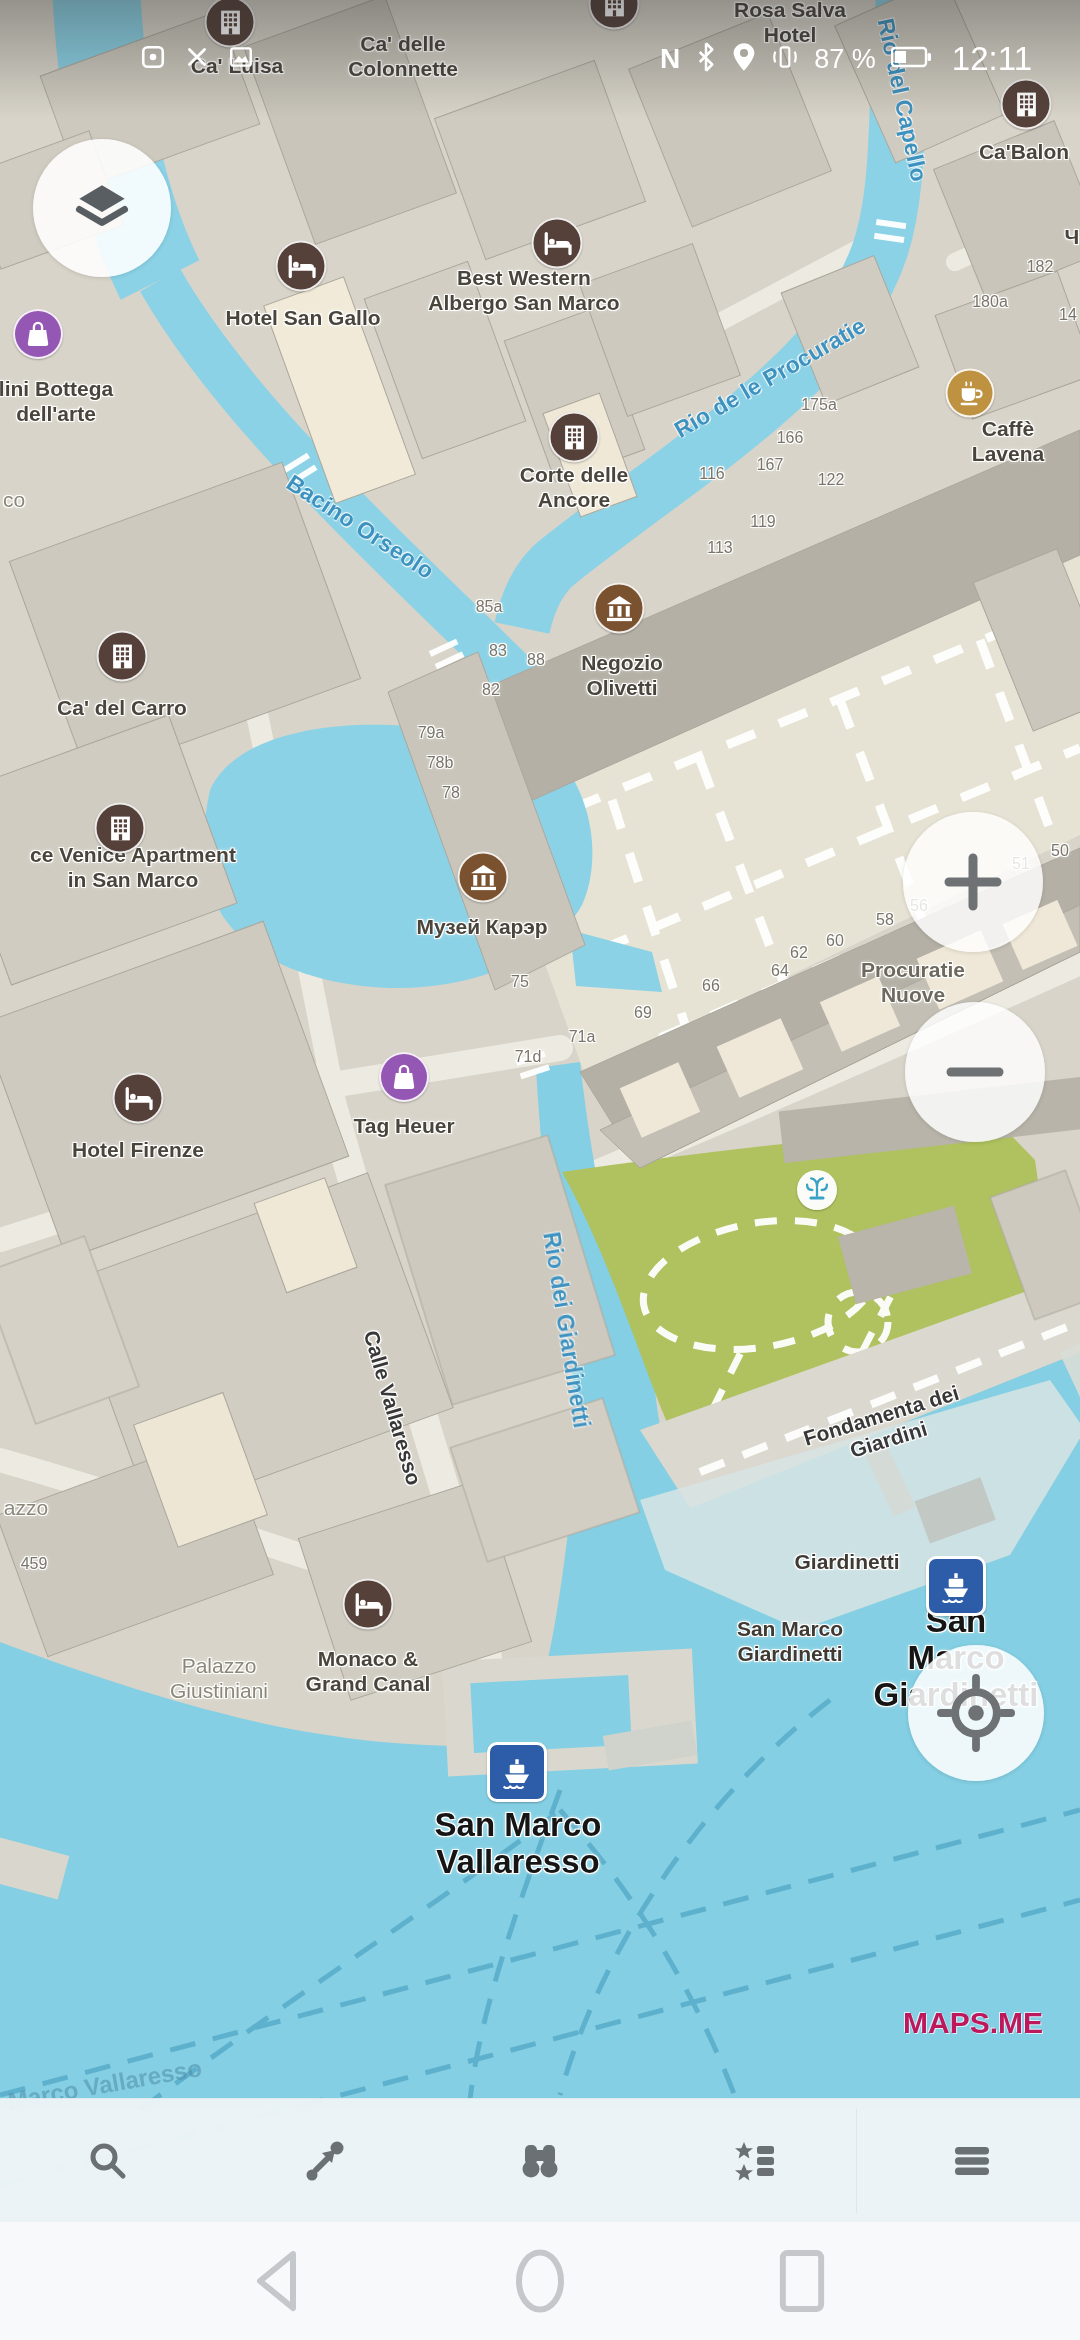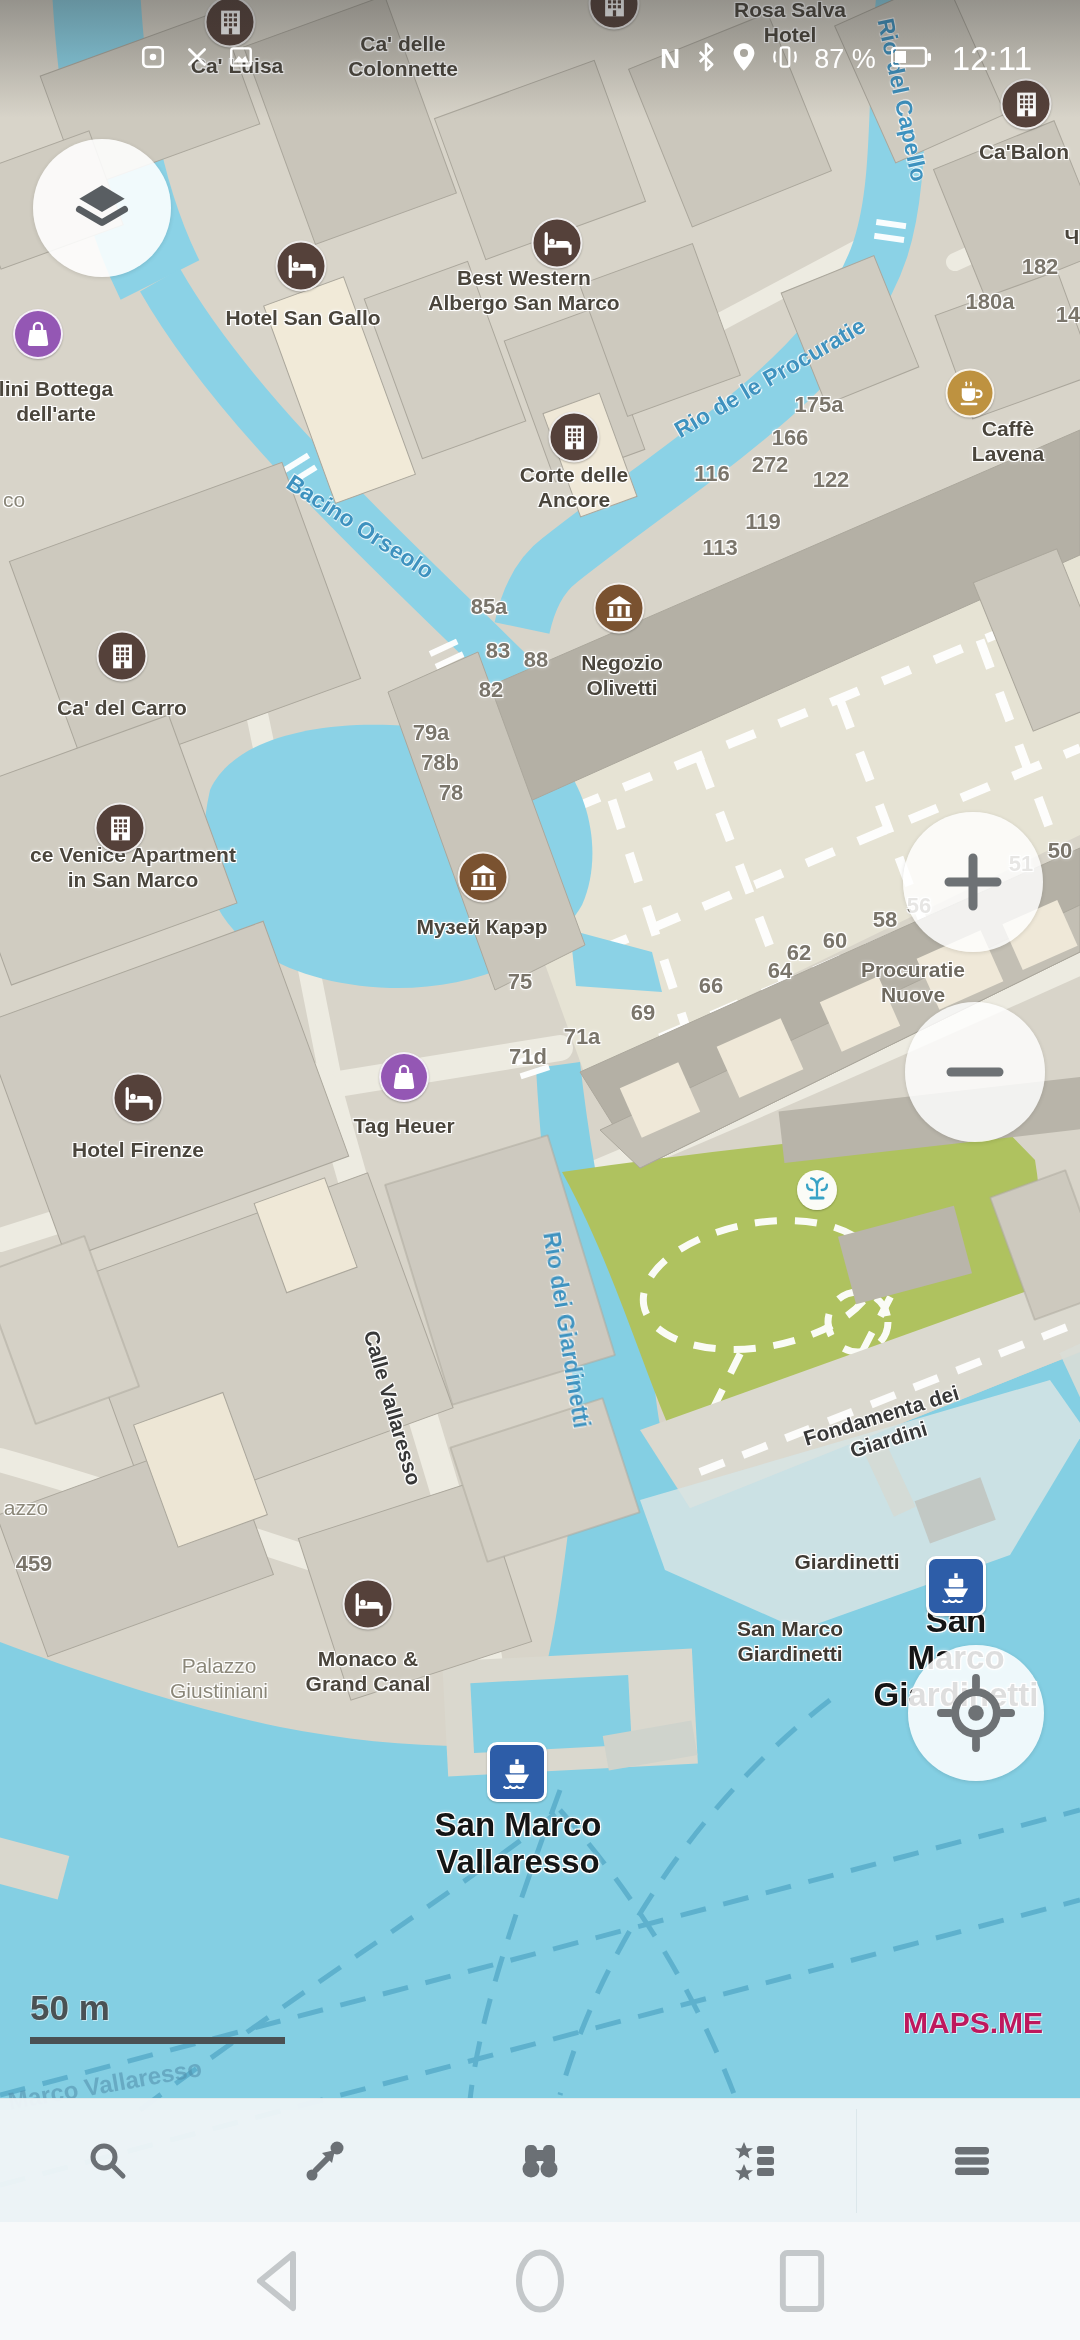--- a/index.html
+++ b/index.html
@@ -5,21 +5,21 @@
   html,body{margin:0;padding:0;background:#000;}
   #screen{position:relative;width:1080px;height:2340px;overflow:hidden;
           font-family:"Liberation Sans",sans-serif;background:#D8D4C9;}
   #map-svg{position:absolute;left:0;top:0;}
   
   .lbl{position:absolute;transform:translate(-50%,-50%);white-space:pre-line;text-align:center;
        line-height:1.18;pointer-events:auto;
        text-shadow:-1px -1px 0 #fff,1px -1px 0 #fff,-1px 1px 0 #fff,1px 1px 0 #fff,0 0 4px #fff;}
   .poi{color:#4A453C;font-size:21px;font-weight:600;}
   .poi-muted{color:#6E695F;font-size:21px;font-weight:600;}
-  .num{color:#7A756B;font-size:22px;font-weight:700;}
+  .num{color:#7A756B;font-size:16px;font-weight:400;}
   .area{color:#8B8779;font-size:21px;font-weight:500;}
   .street{color:#383838;font-size:21px;font-weight:600;}
   .water-lbl{color:#3E92BF;font-size:23px;font-weight:600;
        text-shadow:-1px -1px 0 rgba(255,255,255,.75),1px 1px 0 rgba(255,255,255,.75),0 0 3px rgba(255,255,255,.6);}
   .stop{color:#151515;font-size:33px;font-weight:700;line-height:1.12;}
   .stop-sm{color:#3F3A33;font-size:21px;font-weight:600;}
   .route-lbl{color:rgba(80,140,170,.55);font-size:24px;font-weight:600;text-shadow:none;}
   
   .mic{position:absolute;transform:translate(-50%,-50%);display:flex;align-items:center;justify-content:center;
        border-radius:50%;box-shadow:0 1px 2px rgba(0,0,0,.25);}
@@ -251,21 +251,21 @@
       <div class="lbl water-lbl" style="left: 360px; top: 527px; transform: translate(-50%, -50%) rotate(33deg);">Bacino Orseolo</div>
       <div class="lbl water-lbl" style="left: 770px; top: 378px; transform: translate(-50%, -50%) rotate(-30deg);">Rio de le Procuratie</div>
       <div class="lbl water-lbl" style="left: 902px; top: 100px; transform: translate(-50%, -50%) rotate(78deg);">Rio del Capello</div>
       <div class="lbl water-lbl" style="left: 566px; top: 1330px; transform: translate(-50%, -50%) rotate(81deg);">Rio dei Giardinetti</div>
       <div class="lbl route-lbl" style="left: 105px; top: 2085px; transform: translate(-50%, -50%) rotate(-10deg);">Marco Vallaresso</div>
       <div class="lbl area" style="left: 14px; top: 500px;">co</div>
       <div class="lbl area" style="left: 26px; top: 1508px;">azzo</div>
       <div class="lbl poi" style="left: 1072px; top: 237px;">Ч</div>
       <div class="lbl num" style="left: 819px; top: 405px;">175a</div>
       <div class="lbl num" style="left: 790px; top: 438px;">166</div>
-      <div class="lbl num" style="left: 770px; top: 465px;">272</div>
+      <div class="lbl num" style="left: 770px; top: 465px;">167</div>
       <div class="lbl num" style="left: 712px; top: 474px;">116</div>
       <div class="lbl num" style="left: 831px; top: 480px;">122</div>
       <div class="lbl num" style="left: 763px; top: 522px;">119</div>
       <div class="lbl num" style="left: 720px; top: 548px;">113</div>
       <div class="lbl num" style="left: 489px; top: 607px;">85a</div>
       <div class="lbl num" style="left: 480px; top: 651px; padding-left: 36px;">83</div>
       <div class="lbl num" style="left: 536px; top: 660px;">88</div>
       <div class="lbl num" style="left: 491px; top: 690px;">82</div>
       <div class="lbl num" style="left: 431px; top: 733px;">79a</div>
       <div class="lbl num" style="left: 440px; top: 763px;">78b</div>
@@ -548,24 +548,20 @@
   </div>
 
   <div class="ctl" style="left:976px;top:1713px;width:136px;height:136px;background:rgba(255,255,255,.86);">
     <svg width="78" height="78" viewBox="-30 -30 60 60">
       <circle cx="0" cy="0" r="16" fill="none" stroke="#6E7275" stroke-width="6"></circle>
       <circle cx="0" cy="0" r="6" fill="#6E7275"></circle>
       <path d="M0,-27 V-20 M0,20 V27 M-27,0 H-20 M20,0 H27" stroke="#6E7275" stroke-width="6" stroke-linecap="round"></path>
     </svg>
   </div>
 
-  <div id="scale-bar">
-    <div id="scale-label">50 m</div>
-    <div id="scale-line"></div>
-  </div>
   <div id="watermark">MAPS.ME</div>
 
   <div id="toolbar">
     <button class="tb-btn">
       <svg width="52" height="52" viewBox="-26 -26 52 52">
         <circle cx="-4" cy="-4" r="11" fill="none" stroke="#6B7075" stroke-width="5"></circle>
         <path d="M5,5 L15,15" stroke="#6B7075" stroke-width="5" stroke-linecap="round"></path>
       </svg>
     </button>
     <button class="tb-btn">

